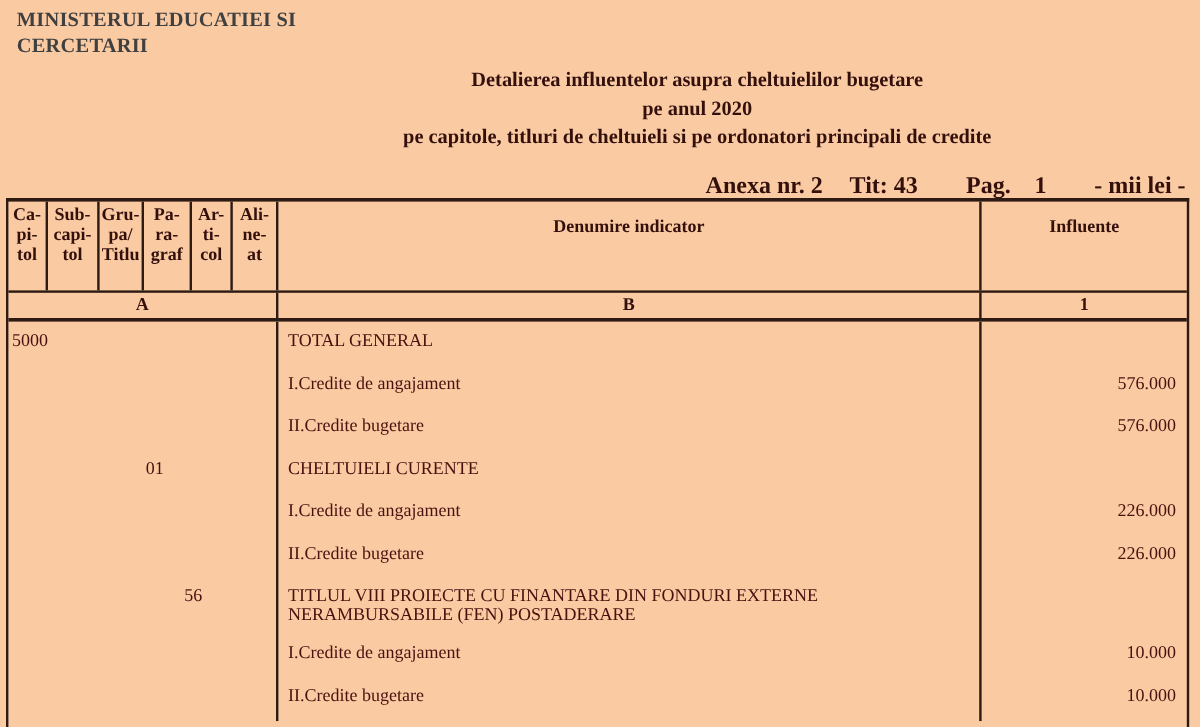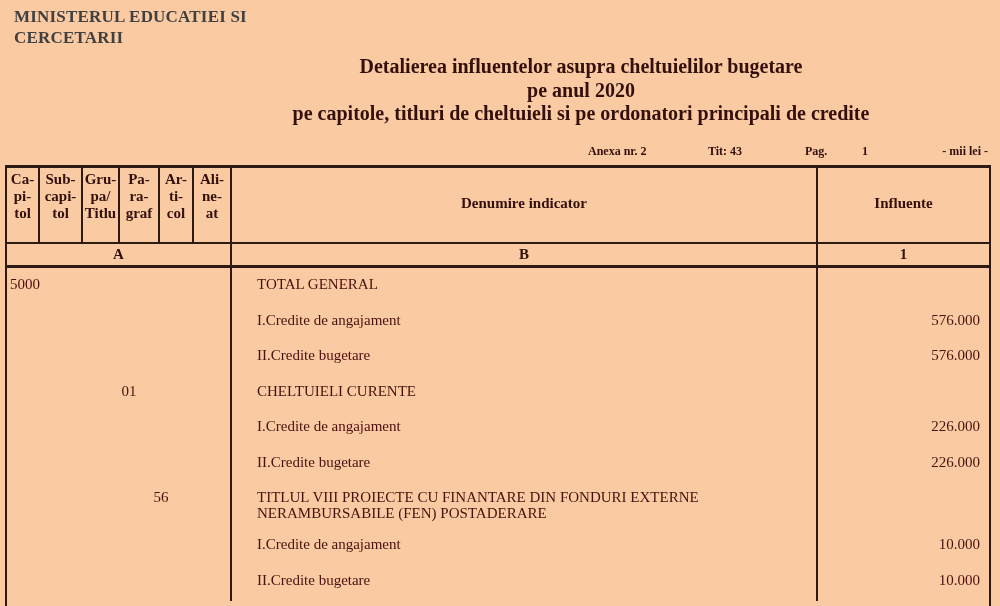--- a/index.html
+++ b/index.html
@@ -13,25 +13,25 @@
 
   
   .ministry {
     position: absolute; left: 14px; top: 6px;
     font-weight: bold; font-size: 17px; line-height: 21px;
     color: #404040; letter-spacing: 0.2px;
   }
   .doc-title {
     position: absolute; left: 162px; top: 55px; width: 838px;
     text-align: center;
-    font-weight: bold; font-size: 20px; line-height: 23.5px;
+    font-weight: bold; font-size: 17px; line-height: 23.5px;
     color: #33100C;
   }
   .meta { position: absolute; top: 144px; left: 0; width: 1000px; height: 20px;
-          font-weight: bold; font-size: 12px; color: #33100C; }
+          font-weight: bold; font-size: 20px; color: #33100C; }
   .meta span { position: absolute; white-space: nowrap; }
   .meta .anexa { left: 588px; }
   .meta .tit   { left: 708px; }
   .meta .pagl  { left: 805px; }
   .meta .pagv  { left: 862px; }
   .meta .unit  { right: 12px; margin-left: 12px; }
 
   
   .table {
     position: absolute; left: 5px; top: 165px; width: 986px; height: 441px;
@@ -42,37 +42,37 @@
     display: grid;
     grid-template-columns: 33px 43px 37px 40px 34px 38px 1fr 171px;
     height: 76px;
     border-bottom: 2px solid #2D1A13;
   }
   .thead1 .th {
     border-right: 2px solid #2D1A13;
     text-align: center; font-weight: bold; line-height: 17px;
     padding-top: 3px; white-space: pre-line; color: #33100C;
   }
-  .thead1 .th.wide { padding-top: 27px; }
+  .thead1 .th.wide { padding-top: 13px; }
   .thead1 .th:last-child { border-right: none; }
   .thead2 {
     display: grid;
     grid-template-columns: 225px 1fr 171px;
     height: 24px;
     border-bottom: 3px solid #2D1A13;
   }
   .thead2 .th2 {
     border-right: 2px solid #2D1A13;
     text-align: center; font-weight: bold; padding-top: 2px; color: #33100C;
   }
   .thead2 .th2:last-child { border-right: none; }
 
   .tbody { display: flex; height: 333px; overflow: hidden; }
   .col-codes  { width: 225px; border-right: 2px solid #2D1A13; }
-  .col-names  { flex: 1; border-right: 2px solid #2D1A13; margin-left: 17px; }
+  .col-names  { flex: 1; border-right: 2px solid #2D1A13; }
   .col-values { width: 171px; }
 
   .slot { overflow: hidden; }
   .code-slot span.capitol { display: inline-block; margin-left: 3px; padding-top: 8px; }
   .code-slot span.grupa   { display: block; margin-left: 97px; width: 50px;
                             text-align: center; padding-top: 8px; }
   .name-slot  { padding: 8px 0 0 8px; line-height: 16px; }
   .name-slot .nm { display: block; max-width: 505px; }
   .value-slot { padding: 8px 9px 0 0; text-align: right; }
 </style>

